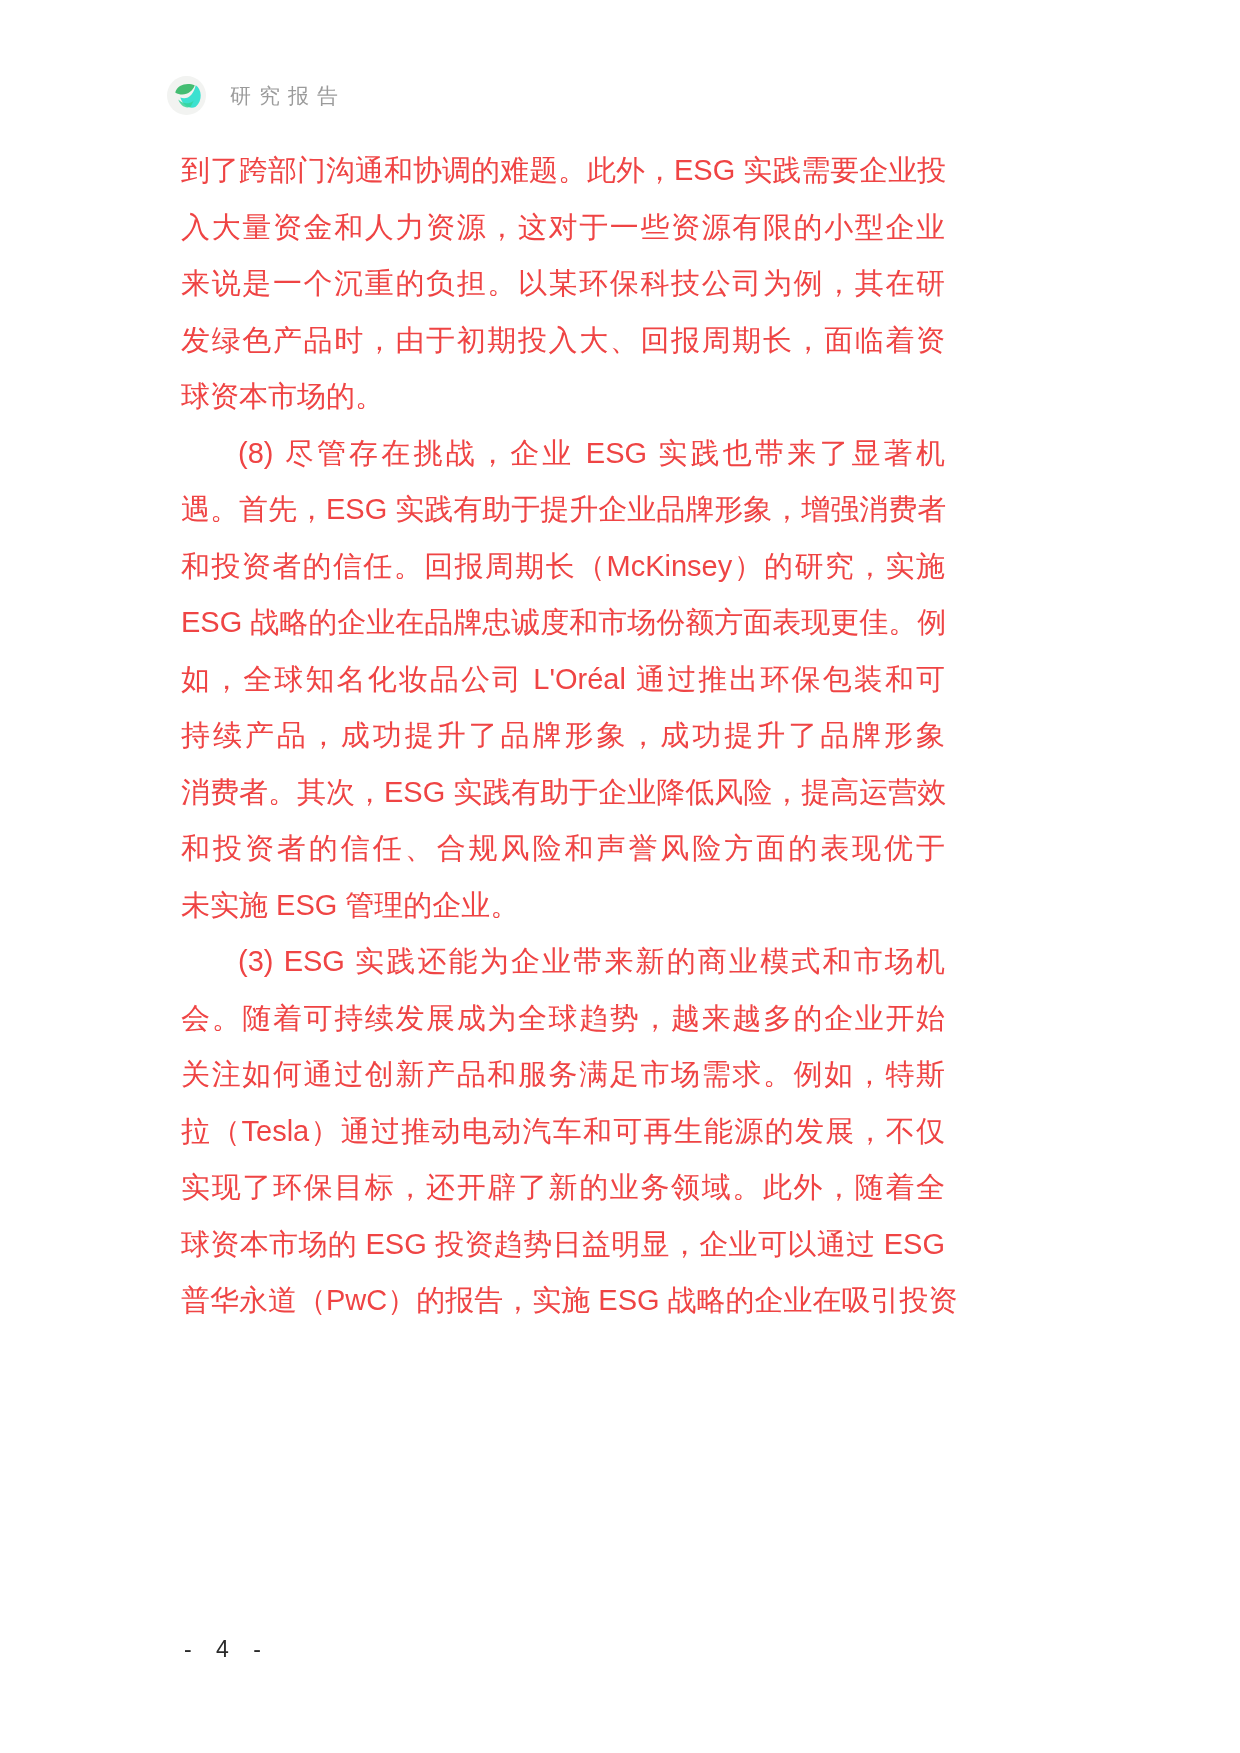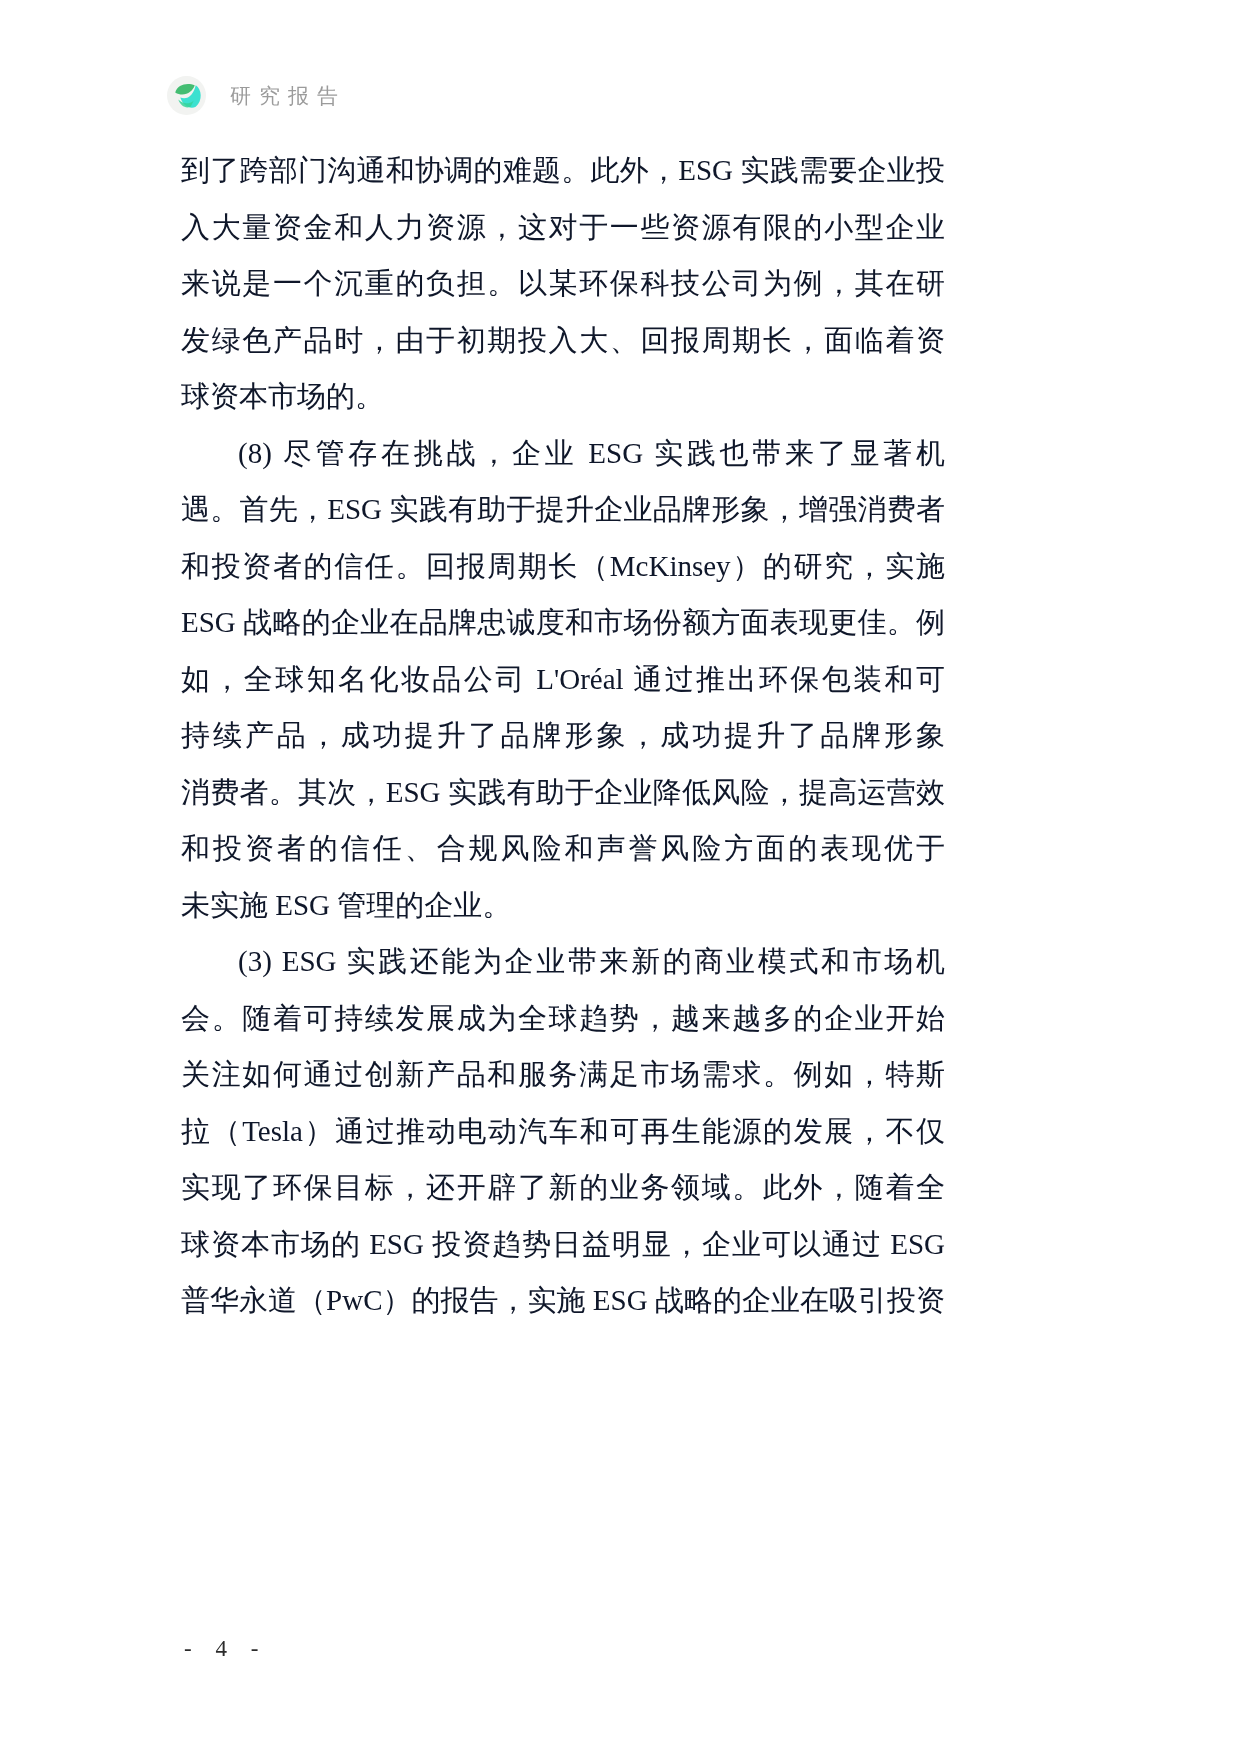--- a/index.html
+++ b/index.html
@@ -6,21 +6,21 @@
     margin: 0;
     padding: 0;
     background: #ffffff;
   }
   .page {
     position: relative;
     width: 1178px;
     height: 1753px;
     background: #ffffff;
     overflow: hidden;
-    font-family: Liberation Serif, serif;
+    font-family: Liberation Sans, sans-serif;
   }
   .header {
     position: absolute;
     left: 167px;
     top: 76px;
     display: flex;
     align-items: center;
     gap: 24px;
   }
   .logo {
@@ -35,21 +35,21 @@
     white-space: nowrap;
   }
   .textblock {
     position: absolute;
     left: 181px;
     top: 142px;
     width: 764px;
   }
   .line {
     font-size: 29px;
-    color: #0f172a;
+    color: #ef4444;
     height: 56.5px;
     line-height: 56.5px;
     white-space: nowrap;
     text-align: justify;
     text-align-last: justify;
     overflow: visible;
   }
   .line.end {
     text-align-last: left;
   }

